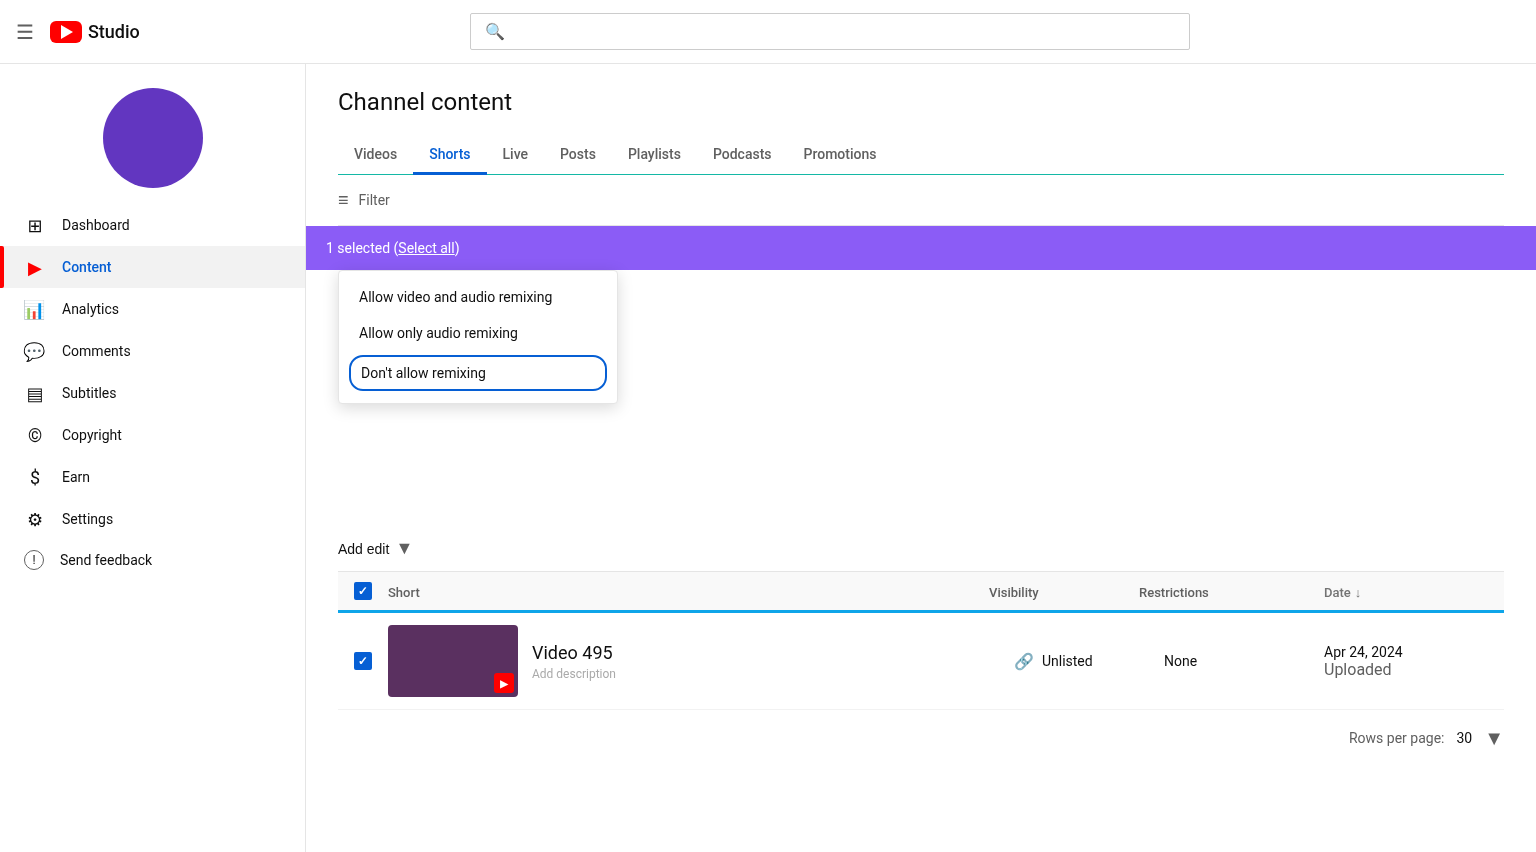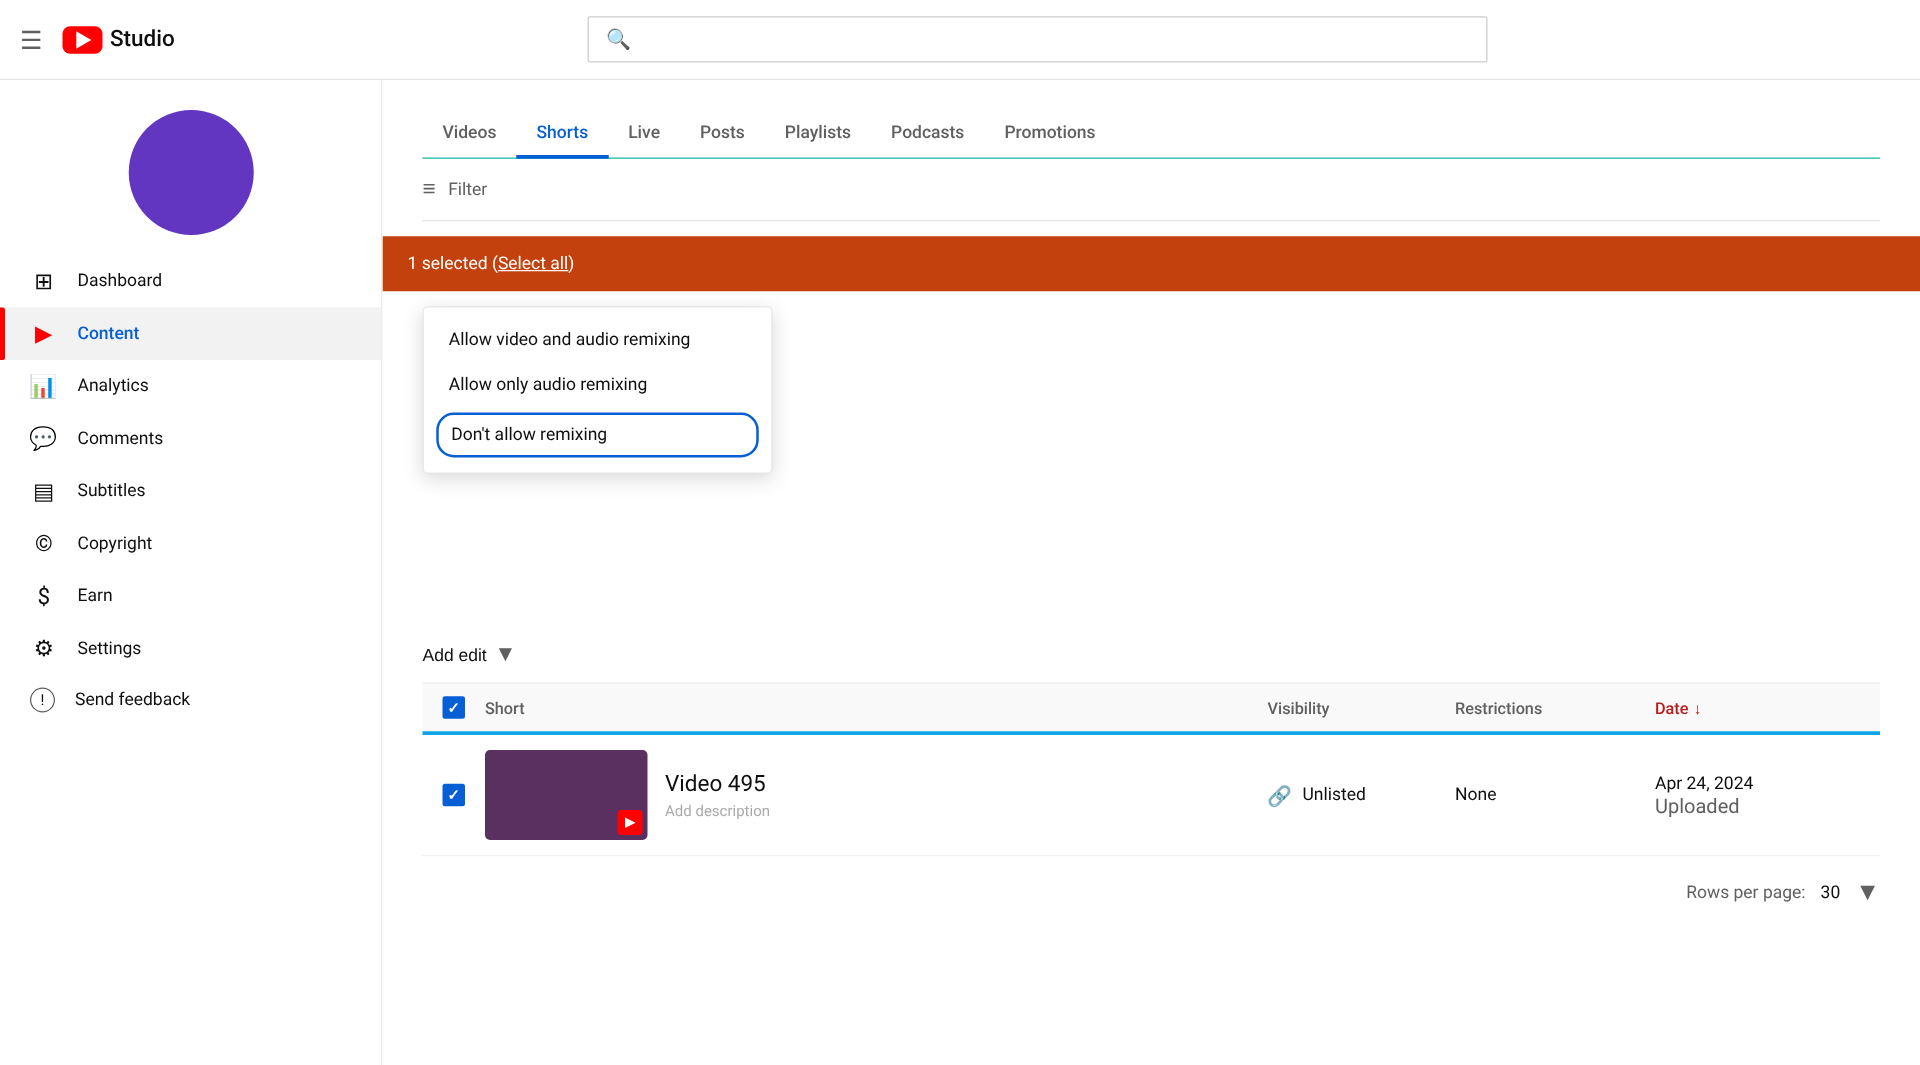--- a/index.html
+++ b/index.html
@@ -63,22 +63,22 @@
     }
     .tab.active { color: #065fd4; border-bottom: 3px solid #065fd4; }
 
     
     .filter-bar { display: flex; align-items: center; gap: 10px; padding: 14px 0; border-bottom: 1px solid #e5e5e5; }
     .filter-icon { color: #606060; font-size: 18px; }
     .filter-text { color: #606060; font-size: 14px; }
 
     
     .selection-bar {
-      background: #c2410c; color: #fff; padding: 14px 20px;
-      display: flex; align-items: center; gap: 8px; margin: 12px -32px;
+      background: #8b5cf6; color: #fff; padding: 14px 20px;
+      display: flex; align-items: center; gap: 8px; margin: 0 -32px;
     }
     .selected-text { font-size: 14px; }
     .select-all-link { color: #fff; text-decoration: underline; cursor: pointer; }
 
     
     .remixing-section { padding: 16px 0; position: relative; }
     .remixing-label { font-size: 14px; color: #606060; margin-bottom: 8px; }
 
     
     .dropdown-menu {
@@ -106,21 +106,21 @@
 
     
     .table-header {
       display: flex; align-items: flex-end; padding: 10px 0;
       border-bottom: 3px solid #0ea5e9; background: #f9f9f9;
     }
     .col-checkbox { width: 50px; display: flex; align-items: center; justify-content: center; }
     .col-short { flex: 1; font-size: 13px; font-weight: 500; color: #606060; }
     .col-visibility { width: 150px; font-size: 13px; font-weight: 500; color: #606060; }
     .col-restrictions { width: 160px; font-size: 13px; font-weight: 500; color: #606060; }
-    .col-date { width: 180px; font-size: 13px; font-weight: 500; color: #b91c1c; display: flex; align-items: center; gap: 4px; }
+    .col-date { width: 180px; font-size: 13px; font-weight: 500; color: #737373; display: flex; align-items: center; gap: 4px; margin-left: 25px; }
 
     
     .table-row { display: flex; align-items: center; padding: 12px 0; border-bottom: 1px solid #f2f2f2; }
     .row-thumbnail { width: 130px; height: 72px; background: #5a3060; border-radius: 4px; flex-shrink: 0; position: relative; overflow: hidden; }
     .shorts-badge {
       position: absolute; bottom: 4px; right: 4px; background: #ff0000; border-radius: 3px;
       width: 20px; height: 20px; display: flex; align-items: center; justify-content: center;
     }
     .shorts-badge-icon { color: #fff; font-size: 10px; font-weight: bold; }
     .row-info { flex: 1; padding-left: 14px; }
@@ -204,20 +204,21 @@
       <span class="nav-label">Settings</span>
     </div>
     <div class="nav-item">
       <span class="nav-icon" style="border:1px solid #606060;border-radius:50%;width:20px;height:20px;display:flex;align-items:center;justify-content:center;font-size:12px;">!</span>
       <span class="nav-label">Send feedback</span>
     </div>
   </div>
 
   <div class="main">
 
+    <h1 class="page-title">Channel content</h1>
 
     <div class="tabs">
       <div class="tab">Videos</div>
       <div class="tab active">Shorts</div>
       <div class="tab">Live</div>
       <div class="tab">Posts</div>
       <div class="tab">Playlists</div>
       <div class="tab">Podcasts</div>
       <div class="tab">Promotions</div>
     </div>

